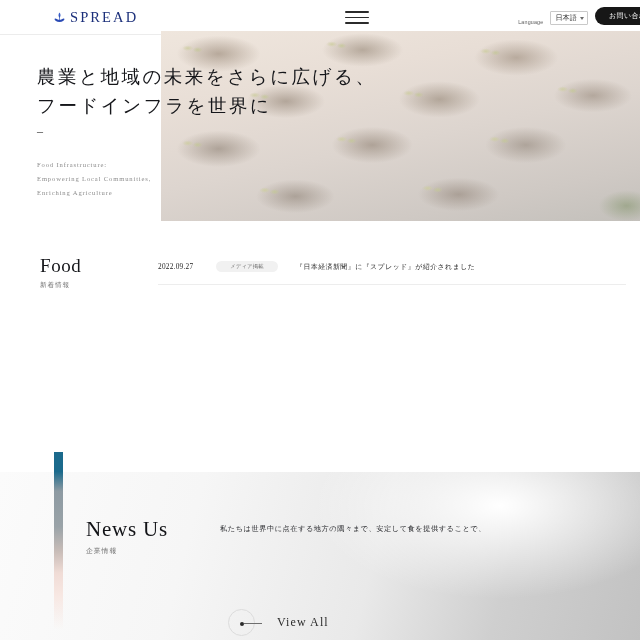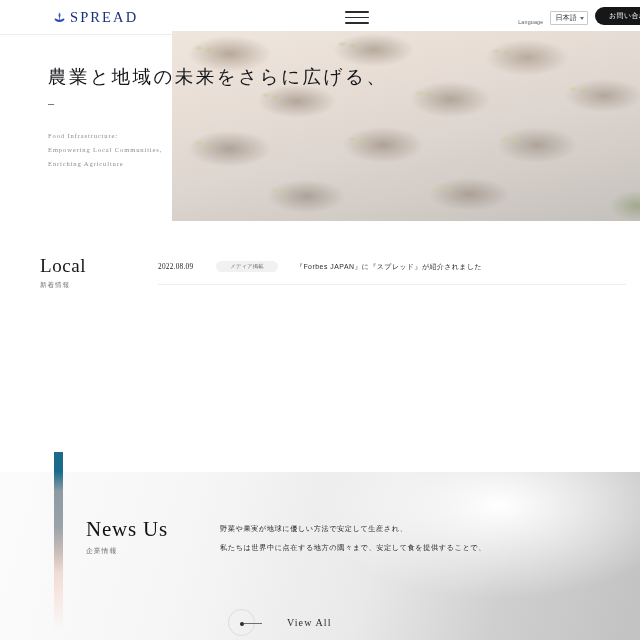--- a/index.html
+++ b/index.html
@@ -47,21 +47,21 @@
   }
   .contact-btn {
     background:#171717; color:#fff; border-radius:999px;
     font-size: 7px; letter-spacing:.4px;
     padding: 5px 14px; white-space:nowrap; height:18px;
     display:flex;align-items:center;justify-content:center;
   }
   .header-rule { position:absolute; top:34px; left:0; width:640px; height:1px; background:#ececec; }
 
   
-  .hero { position:absolute; top: 31px; left: 12px; width:628px; height: 190px; }
+  .hero { position:absolute; top: 31px; left: 1px; width:628px; height: 190px; }
   .hero-img {
     position:absolute; left: 160px; top: 0; width: 480px; height: 190px;
     overflow:hidden;
     background:
       radial-gradient(ellipse 60px 26px at 12% 12%, rgba(140,122,104,.55), rgba(140,122,104,0) 70%),
       radial-gradient(ellipse 58px 24px at 42% 10%, rgba(132,116,98,.5), rgba(0,0,0,0) 70%),
       radial-gradient(ellipse 60px 26px at 74% 14%, rgba(140,122,104,.5), rgba(0,0,0,0) 70%),
       radial-gradient(ellipse 56px 24px at 26% 37%, rgba(128,112,96,.5), rgba(0,0,0,0) 70%),
       radial-gradient(ellipse 58px 26px at 58% 36%, rgba(132,116,98,.5), rgba(0,0,0,0) 70%),
       radial-gradient(ellipse 56px 24px at 90% 34%, rgba(128,112,96,.45), rgba(0,0,0,0) 70%),
@@ -135,21 +135,21 @@
   }
   .viewall-dot {
     position:absolute; left: 11px; top: 12px; width: 4px; height:4px;
     background:#2b2b2b; border-radius:50%;
   }
   .viewall-line {
     position:absolute; left: 15px; top: 13.5px; width: 18px; height:1px; background:#6e6e6e;
   }
   .viewall-label {
     font-family:"Liberation Serif", serif;
-    font-size: 10px; color:#2c2c2c; letter-spacing:1.1px; margin-left: 32px;
+    font-size: 12px; color:#2c2c2c; letter-spacing:1.1px; margin-left: 22px;
   }
 
   
   .about {
     position:absolute; top: 472px; left:0; width: 640px; height: 168px;
     background:
       radial-gradient(ellipse 300px 150px at 78% 20%, #ffffff 0%, rgba(255,255,255,0) 62%),
       linear-gradient(105deg, #fbfbfb 0%, #f6f6f6 30%, #e9e9e9 58%, #cfcfcf 78%, #c2c2c2 100%);
   }
   .about-bar {
@@ -215,55 +215,55 @@
       <span class="sprout" style="left:50%;top:29%"></span>
       <span class="sprout" style="left:82%;top:27%"></span>
       <span class="sprout" style="left:4%;top:55%"></span>
       <span class="sprout" style="left:36%;top:53%"></span>
       <span class="sprout" style="left:68%;top:53%"></span>
       <span class="sprout" style="left:20%;top:80%"></span>
       <span class="sprout" style="left:54%;top:79%"></span>
     </div>
     <div class="hero-text">
       <div class="hero-line">農業と地域の未来をさらに広げる、</div>
+      <div class="hero-line">フードインフラを世界に</div>
       <div class="hero-dash">–</div>
       <div class="hero-sub">
         <div>Food Infrastructure:</div>
         <div>Empowering Local Communities,</div>
         <div>Enriching Agriculture</div>
       </div>
     </div>
   </div>
 
   <div class="news">
     <div class="news-head">
-      <div class="news-title">Local</div>
+      <div class="news-title">Food</div>
       <div class="news-sub">新着情報</div>
     </div>
 
     <div class="news-list">
       <div class="news-item">
-        <div class="news-date">2022.08.09</div>
+        <div class="news-date">2022.09.27</div>
         <div class="news-tag">メディア掲載</div>
-        <div class="news-text">『Forbes JAPAN』に『スプレッド』が紹介されました</div>
+        <div class="news-text">『日本経済新聞』に『スプレッド』が紹介されました</div>
       </div>
     </div>
 
   </div>
 
   <div class="about"></div>
   <div class="about-bar"></div>
 
   <div class="about-head">
     <div class="about-title">News Us</div>
     <div class="about-sub">企業情報</div>
   </div>
 
   <div class="about-body">
-    <p>野菜や果実が地球に優しい方法で安定して生産され、</p>
     <p>私たちは世界中に点在する地方の隅々まで、安定して食を提供することで、</p>
   </div>
 
   <div class="about-viewall viewall">
     <span class="viewall-circle">
       <span class="viewall-dot"></span>
       <span class="viewall-line"></span>
     </span>
     <span class="viewall-label">View All</span>
   </div>

